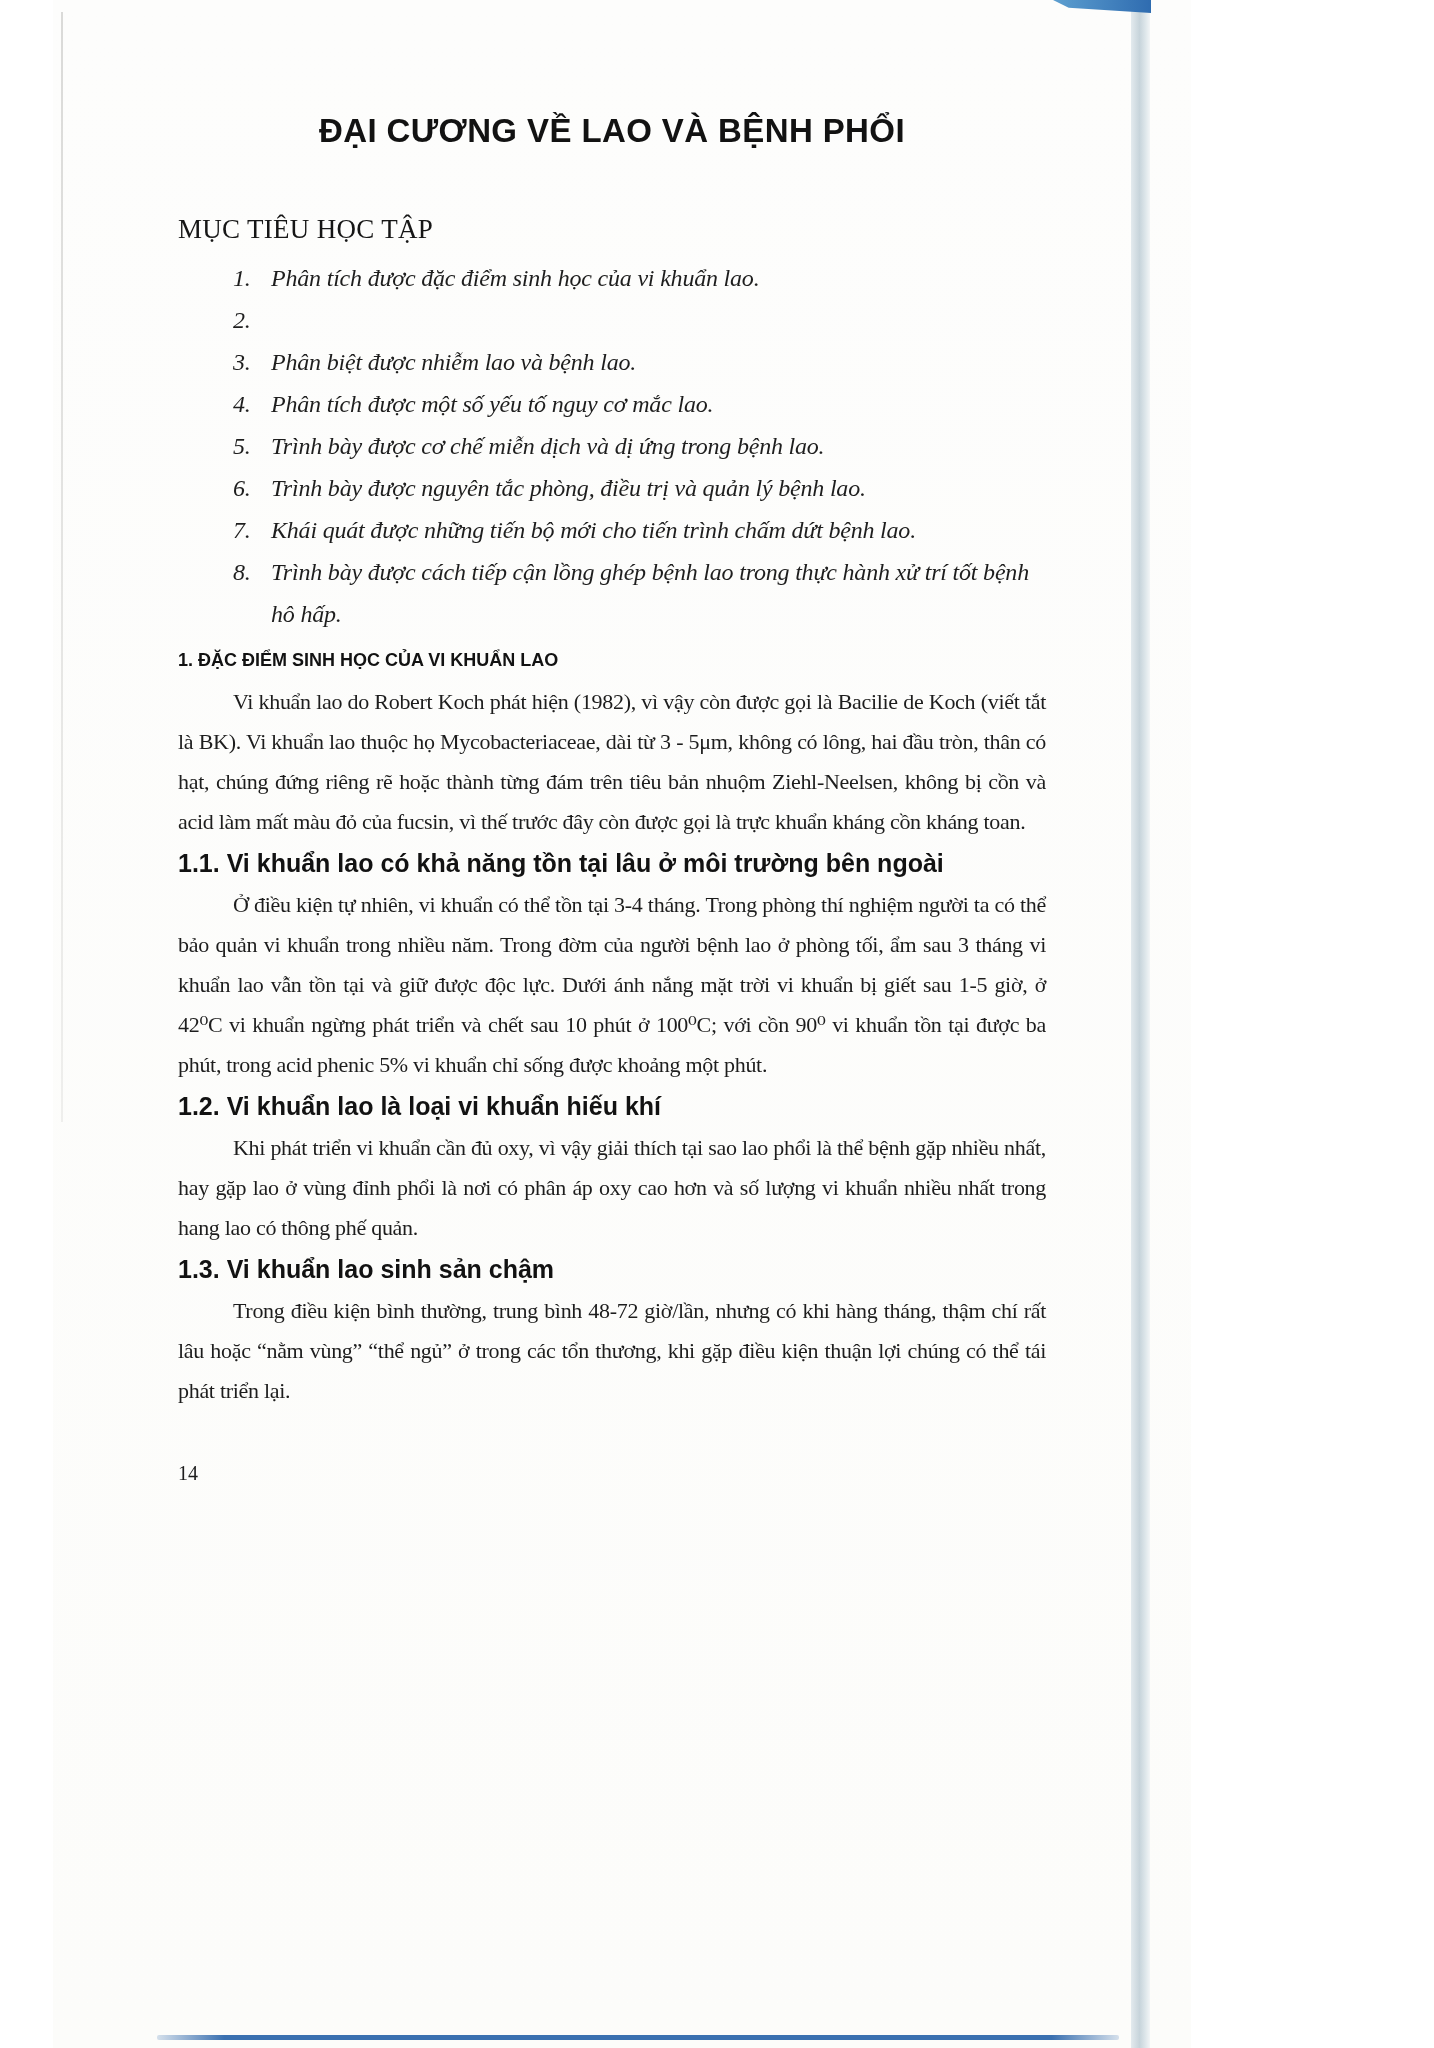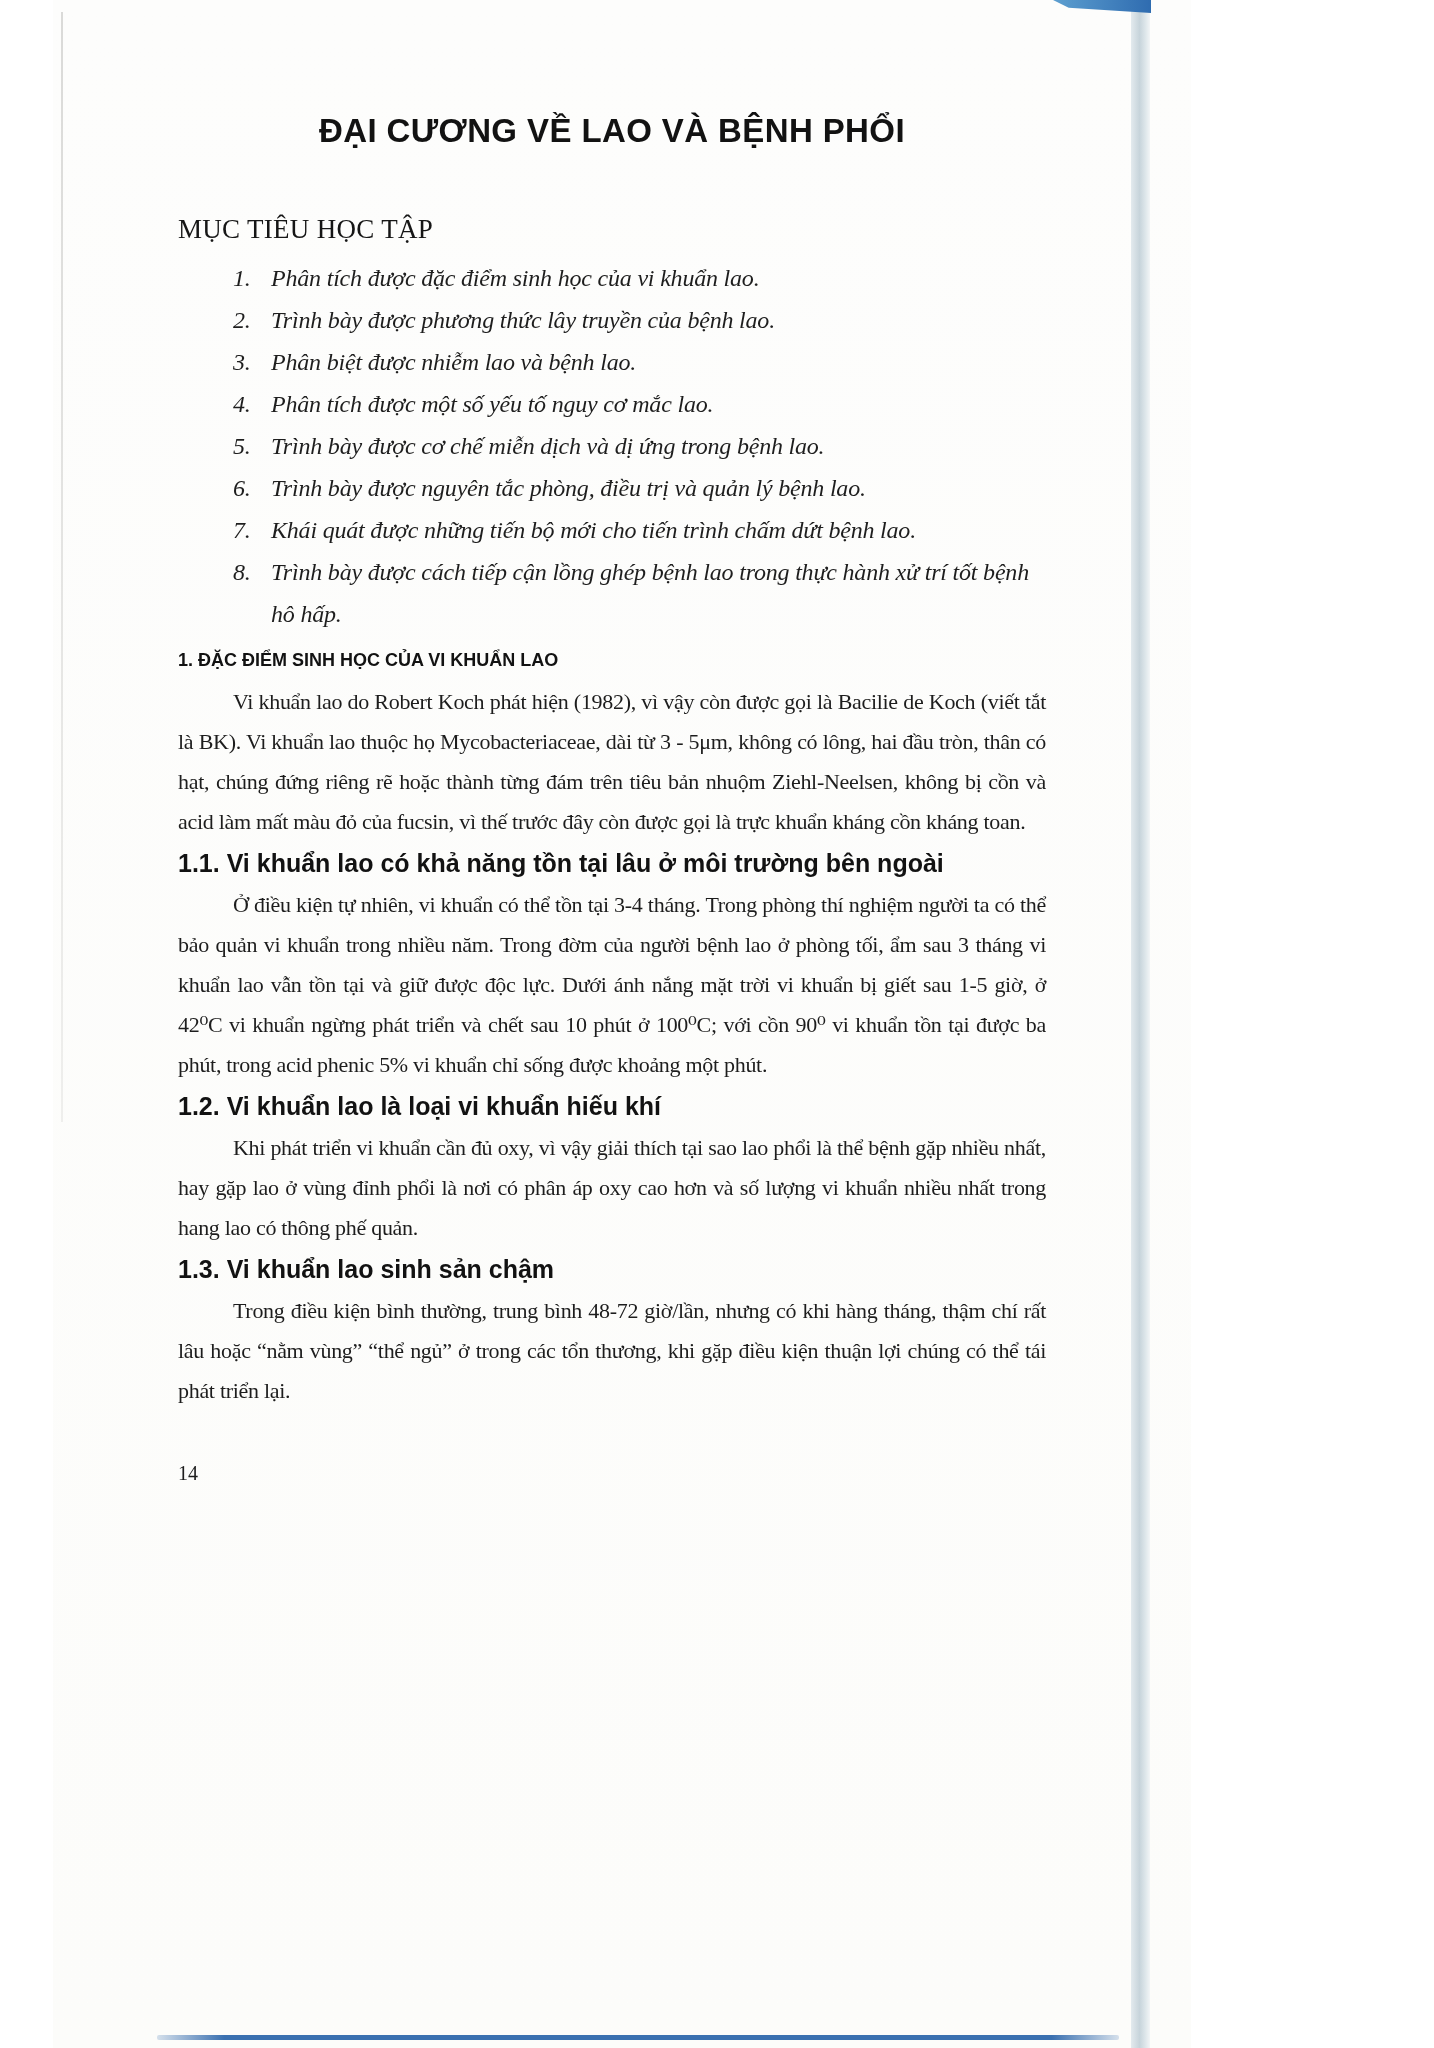--- a/index.html
+++ b/index.html
@@ -92,21 +92,20 @@
 
     <h2 class="obj-heading">MỤC TIÊU HỌC TẬP</h2>
 
     <ol class="obj-list">
       <li class="obj-item">
         <span class="obj-num">1.</span>
         <span class="obj-text">Phân tích được đặc điểm sinh học của vi khuẩn lao.</span>
       </li>
       <li class="obj-item">
         <span class="obj-num">2.</span>
-        <span class="obj-text">Trình bày được phương thức lây truyền của bệnh lao.</span>
       </li>
       <li class="obj-item">
         <span class="obj-num">3.</span>
         <span class="obj-text">Phân biệt được nhiễm lao và bệnh lao.</span>
       </li>
       <li class="obj-item">
         <span class="obj-num">4.</span>
         <span class="obj-text">Phân tích được một số yếu tố nguy cơ mắc lao.</span>
       </li>
       <li class="obj-item">

